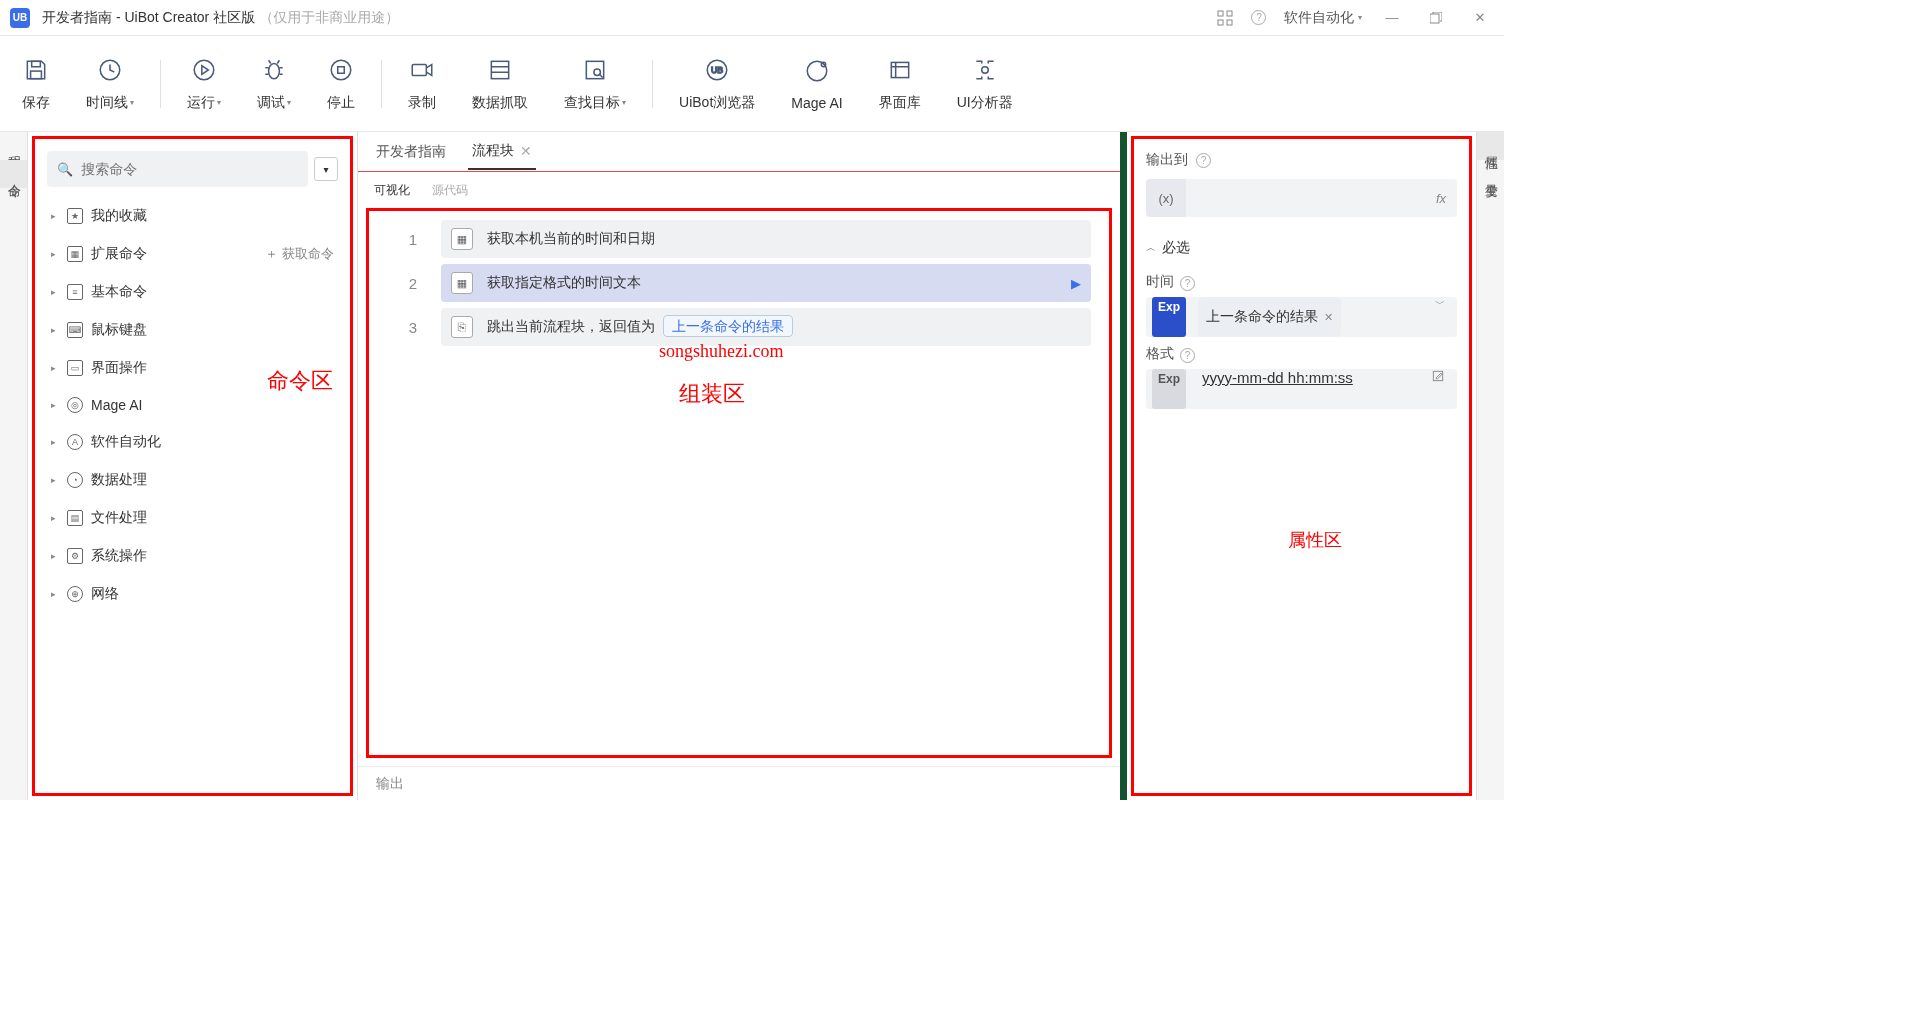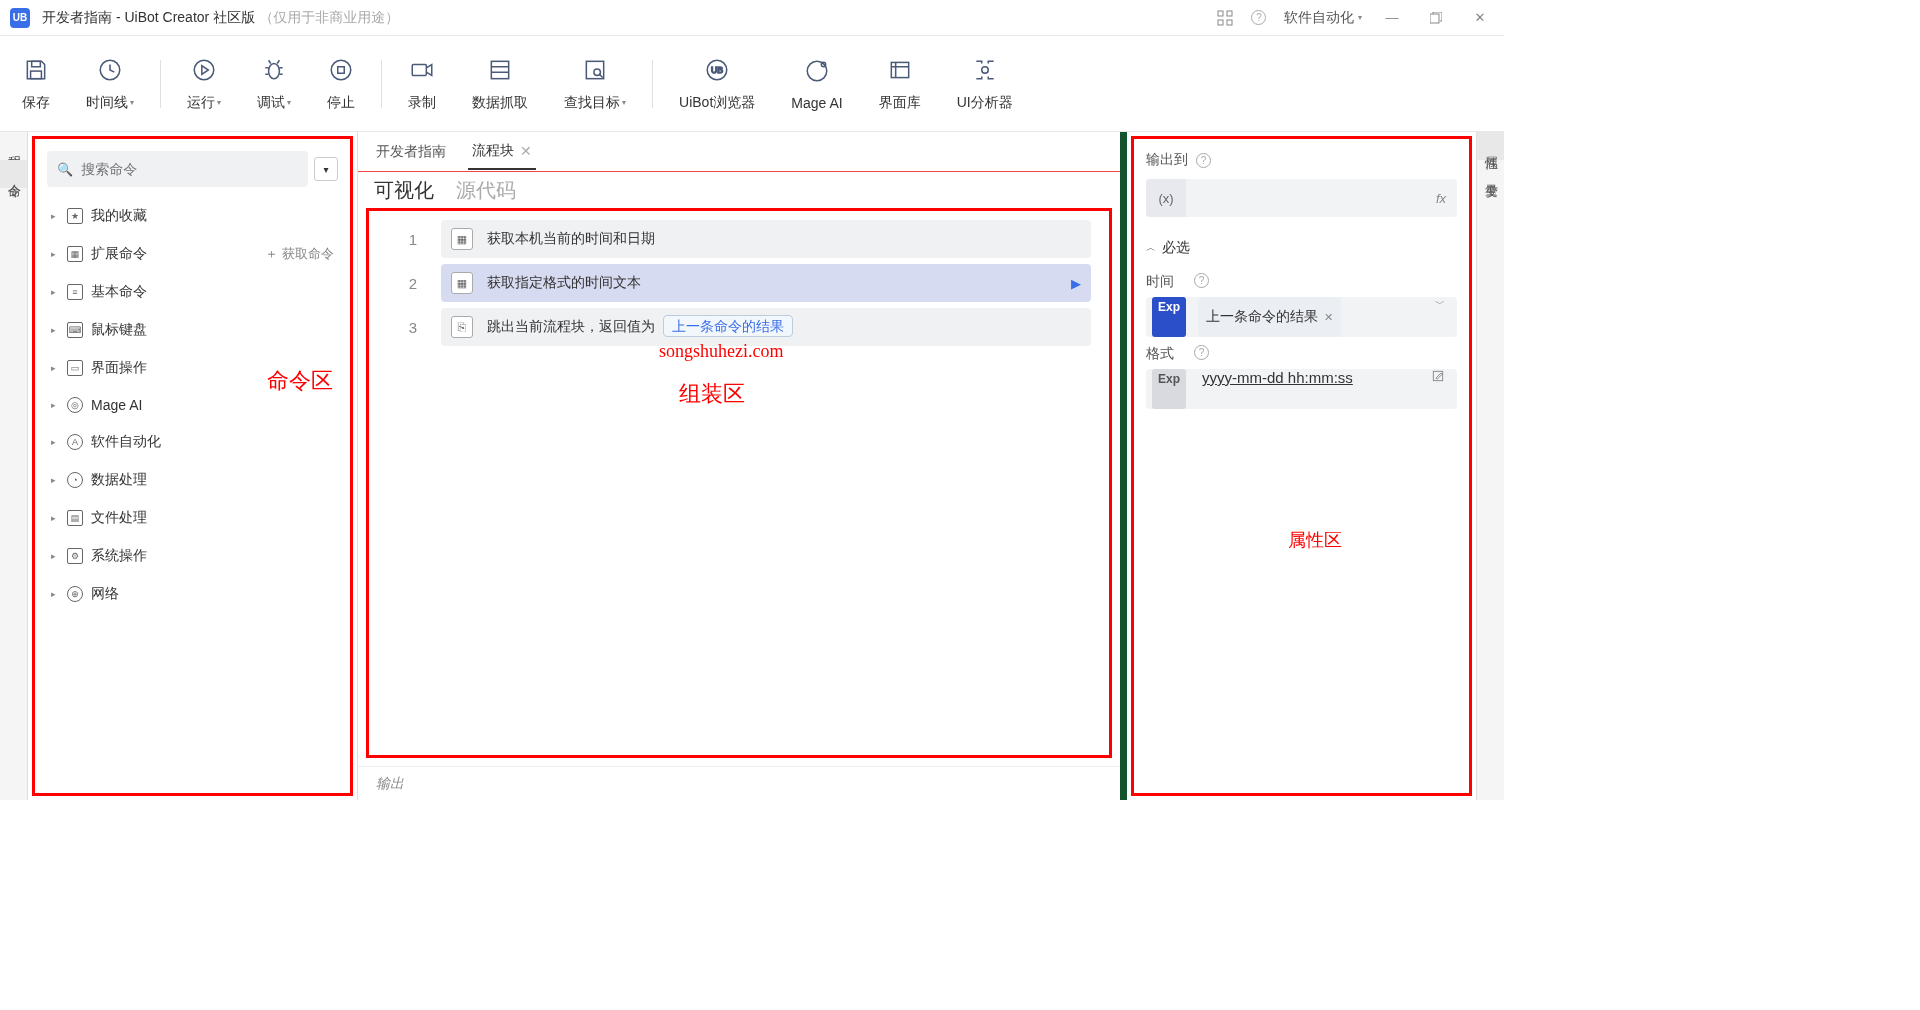--- a/index.html
+++ b/index.html
@@ -52,49 +52,49 @@
 .get-cmd { color:#888; display:flex; align-items:center; gap:4px; cursor:pointer;}
 .area-label-cmd { position:absolute; right:24px; top:234px; color:red; font-size:22px; pointer-events:none;}
 
 
 .center { flex:1; display:flex; flex-direction:column; position:relative; }
 .tabs { height:40px; display:flex; align-items:center; padding:0 14px; gap:18px; border-bottom:1px solid #ef4444;}
 .tab { font-size:14px; color:#555; padding:8px 4px; cursor:pointer; display:flex;align-items:center;gap:6px;}
 .tab.active { color:#333; border-bottom:2px solid #333;}
 .tab .x { color:#aaa; cursor:pointer;}
 .viewtabs { height:36px; display:flex; align-items:center; padding:0 14px; gap:18px;}
-.viewtab { font-size:20px; color:#aaa; padding:6px 2px; cursor:pointer;font-family:Liberation Serif, serif;}
+.viewtab { font-size:12px; color:#aaa; padding:6px 2px; cursor:pointer;font-family:Liberation Serif, serif;}
 .viewtab.active { color:#333; font-weight:500;}
 .center-inner { border:3px solid red; margin:0 8px 8px 8px; flex:1; position:relative;}
 .rows { padding:6px 0;}
 .row { display:flex; align-items:center; height:44px;}
 .row .ln { width:72px; text-align:right; padding-right:24px; color:#888; font-size:15px;}
 .row .block { flex:1; display:flex; align-items:center; height:38px; border-radius:4px; margin-right:18px; padding:0 10px; gap:14px;}
 .row .block.grey { background:#f0f1f3; }
 .row .block.sel { background:#d7dbf1; }
 .row .bicon { width:22px; height:22px; background:#fff; border:1px solid #aaa; border-radius:3px; display:flex;align-items:center;justify-content:center; font-size:11px; color:#666;}
 .row .btxt { font-size:14px; color:#333;}
 .row .play { margin-left:auto; color:#3a6ee8; font-size:13px;}
 .link-chip { color:#3a6ee8; font-weight:500; border:1px solid #bcd; background:#f2f7fc; border-radius:4px; padding:2px 8px; margin-left:4px;}
 .watermark { position:absolute; left: 290px; top:130px; color:red; font-size:18px; font-family:"Times New Roman",serif; pointer-events:none;}
 .area-label-mid { position:absolute; left: 310px; top:168px; color:red; font-size:22px; pointer-events:none;}
-.output-bar { height:34px; display:flex; align-items:center; padding:0 18px; color:#888; border-top:1px solid #eee; font-size:14px;font-style:italic;}
+.output-bar { height:34px; display:flex; align-items:center; padding:0 18px; color:#888; border-top:1px solid #eee; font-size:14px;}
 
 
 .props { width:356px; border-left:7px solid #14532d; position:relative;}
 .props-inner { border:3px solid red; margin:4px; height:calc(100% - 8px); padding:8px 12px;}
 .prop-head { display:flex; align-items:center; gap:8px; font-size:14px; color:#555; padding:4px 0;}
 .help-ic { width:15px;height:15px;border:1px solid #aaa;border-radius:50%;display:inline-flex;align-items:center;justify-content:center;font-size:10px;color:#aaa;}
 .prop-input-row { display:flex; align-items:center; margin:6px 0 14px 0; height:38px; background:#f2f3f5; border-radius:4px;}
 .prop-input-row .picon { width:40px; height:38px; background:#e7e9ee; display:flex;align-items:center;justify-content:center; color:#666; border-radius:4px 0 0 4px;}
 .prop-input-row .ptxt { flex:1; padding:0 10px; color:#999; font-style:italic;}
 .prop-input-row .fx { width:32px; text-align:center; color:#888; font-style:italic; cursor:pointer;}
 .section-head { display:flex; align-items:center; gap:6px; font-size:14px; font-weight:500; padding:8px 0;}
 .section-head .chv { font-size:10px;}
-.field-label { display:flex; align-items:flex-start; gap:20px; font-size:14px; color:#555; padding:8px 0 6px 0;}
+.field-label { display:flex; align-items:flex-end; gap:6px; font-size:14px; color:#555; padding:8px 0 6px 0;}
 .chip-row { display:flex; height:40px; background:#f2f3f5; border-radius:4px; padding:0 6px; gap:12px;}
 .exp-badge { background:#2b4fc9; color:#fff; font-size:12px; font-weight:600; padding:3px 6px; border-radius:3px;}
 .exp-badge.grey { background:#d8dae0; color:#555;}
 .chip { background:#ebeef3; border-radius:4px; padding:5px 8px; font-size:14px; display:flex; align-items:center; gap:6px;}
 .chip .cx { color:#888; cursor:pointer; font-size:11px;}
 .chip-row .chvd { margin-left:auto; color:#888; font-size:10px; padding:0 6px; cursor:pointer;}
 .chip-row .edit { margin-left:auto; color:#888; padding:0 6px; cursor:pointer;}
 .valtxt { font-size:15px; color:#333; padding-left:4px;text-decoration:underline;}
 .area-label-prop { position:absolute; left:130px; top:396px; color:red; font-size:18px; pointer-events:none;margin-left:31px;}
 

